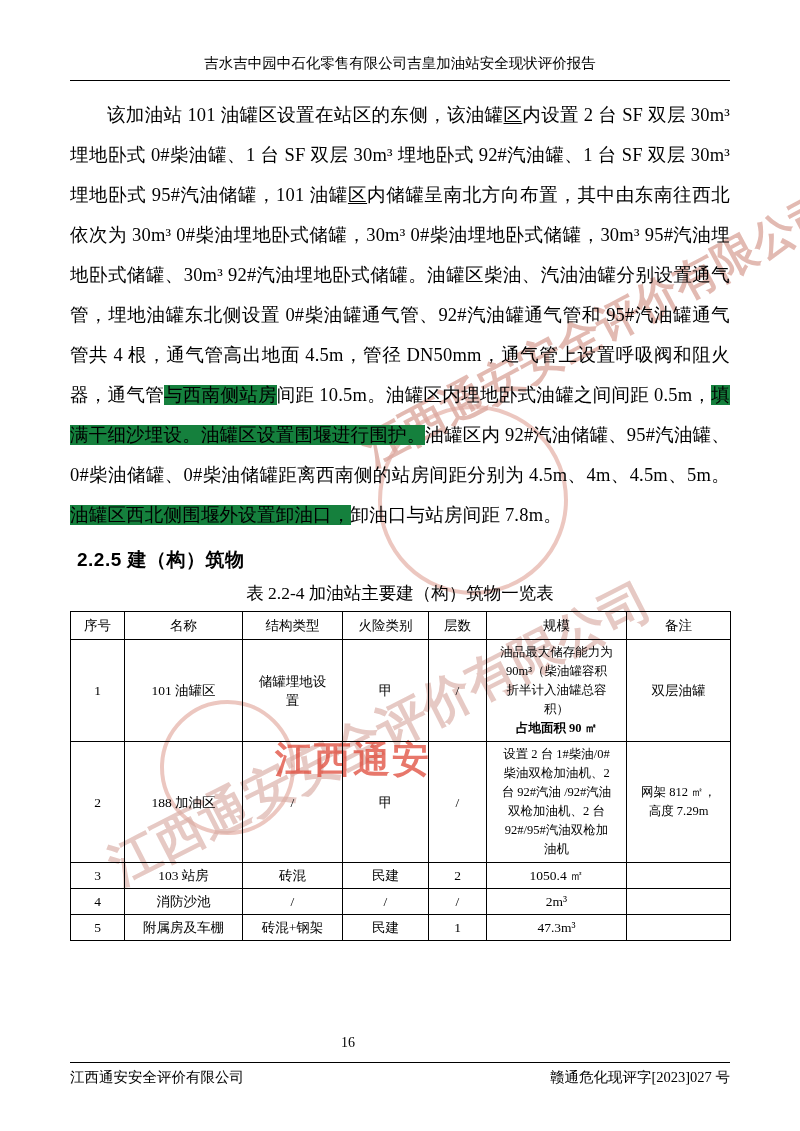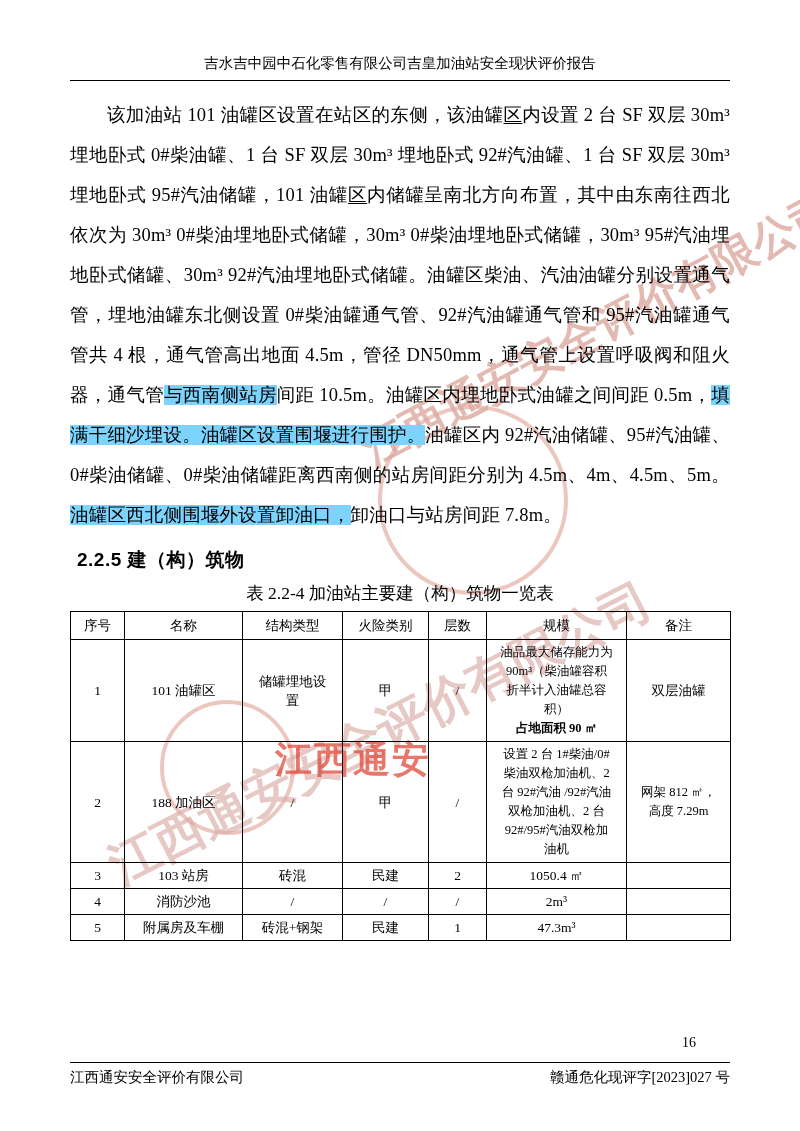--- a/index.html
+++ b/index.html
@@ -96,21 +96,21 @@
     font-size: 18.5px;
     line-height: 40px;
     text-align: justify;
     text-justify: inter-ideograph;
     text-indent: 2em;
     letter-spacing: 0.2px;
   }
   p.para2 { margin-top: 2px; }
 
   .u { text-decoration: underline; text-underline-offset: 2px; }
-  .hl { background: #7dd3fc; }
+  .hl { background: #15803d; }
 
   h3.section {
     font-family: "Liberation Sans", sans-serif;
     font-weight: bold;
     font-size: 19px;
     margin: 12px 0 8px 7px;
     letter-spacing: 0.5px;
   }
 
   .table-caption {
@@ -143,21 +143,21 @@
   .col6 { width: 140px; }
   .col7 { width: 104px; }
   .cell-small { font-size: 12.5px; line-height: 18px; }
   .bold { font-weight: bold; }
 
   
   .pagenum {
     position: absolute;
     left: 0; top: 1035px;
     width: 696px;
-    text-align: right;
+    text-align: center;
     font-size: 14px;
     z-index: 3;
   }
   .footer-rule {
     position: absolute;
     left: 70px; top: 1062px;
     width: 660px;
     border-top: 1px solid #000;
     z-index: 3;
   }

